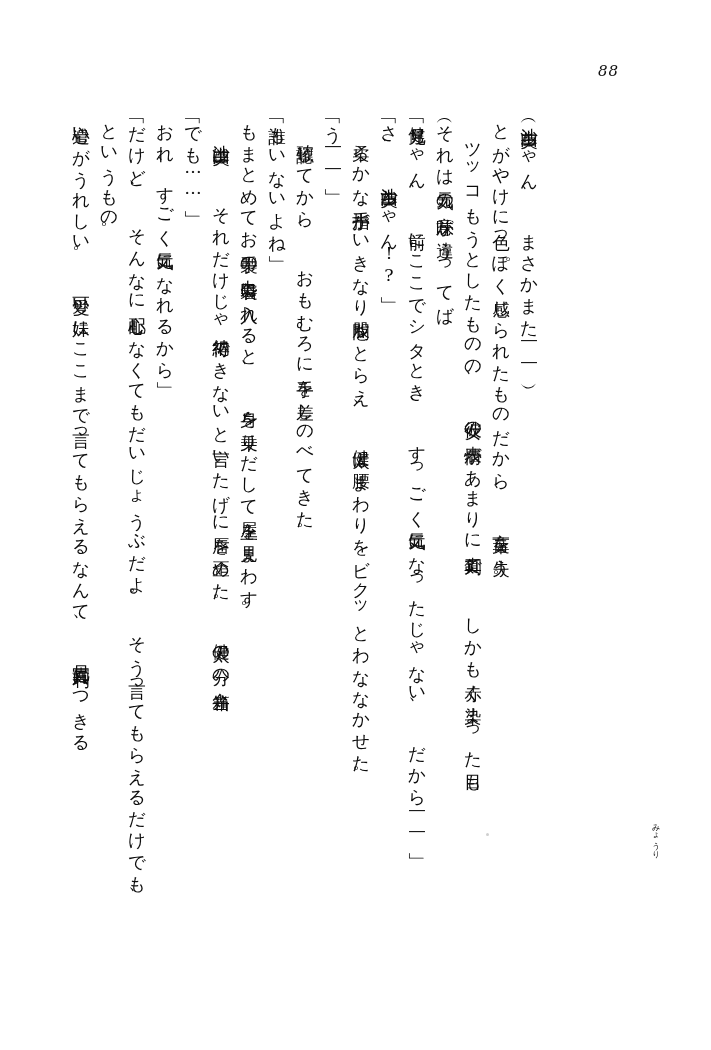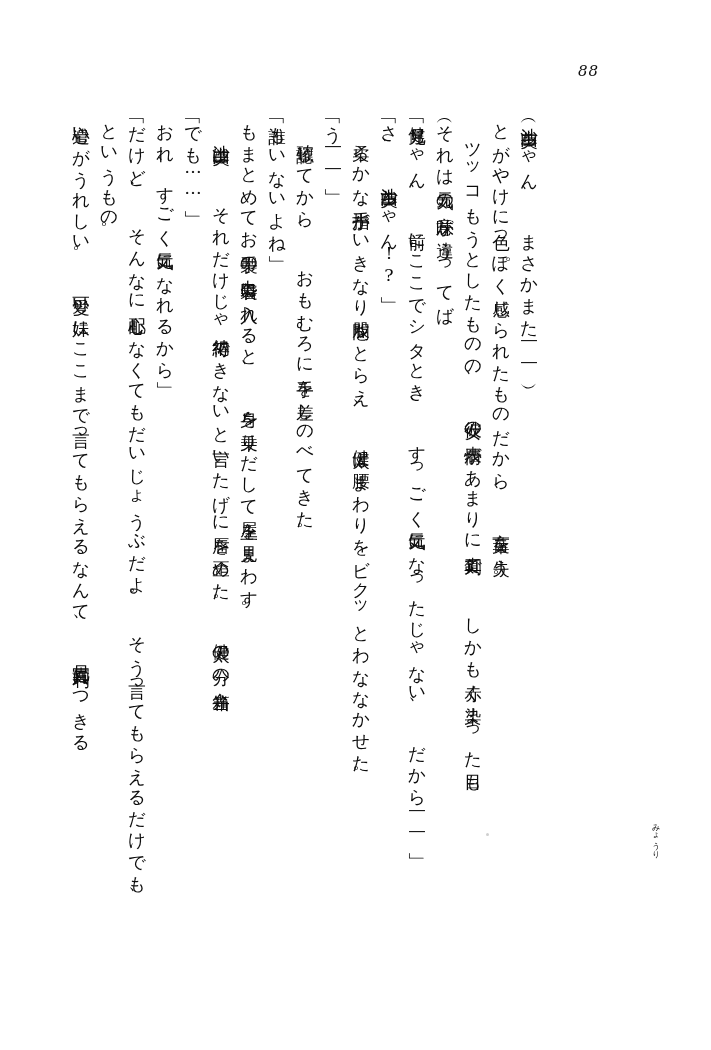--- a/index.html
+++ b/index.html
@@ -16,21 +16,21 @@
   }
   .page {
     position: relative;
     width: 711px;
     height: 1050px;
     background: #ffffff;
   }
   .page-number {
     position: absolute;
     top: 62px;
-    right: 112px;
+    right: 92px;
     font-size: 15px;
     font-family: "DejaVu Serif", "Liberation Serif", serif;
     font-style: italic;
     letter-spacing: 1px;
     color: #111;
   }
   .text-block {
     position: absolute;
     top: 112px;
     right: 70px;

